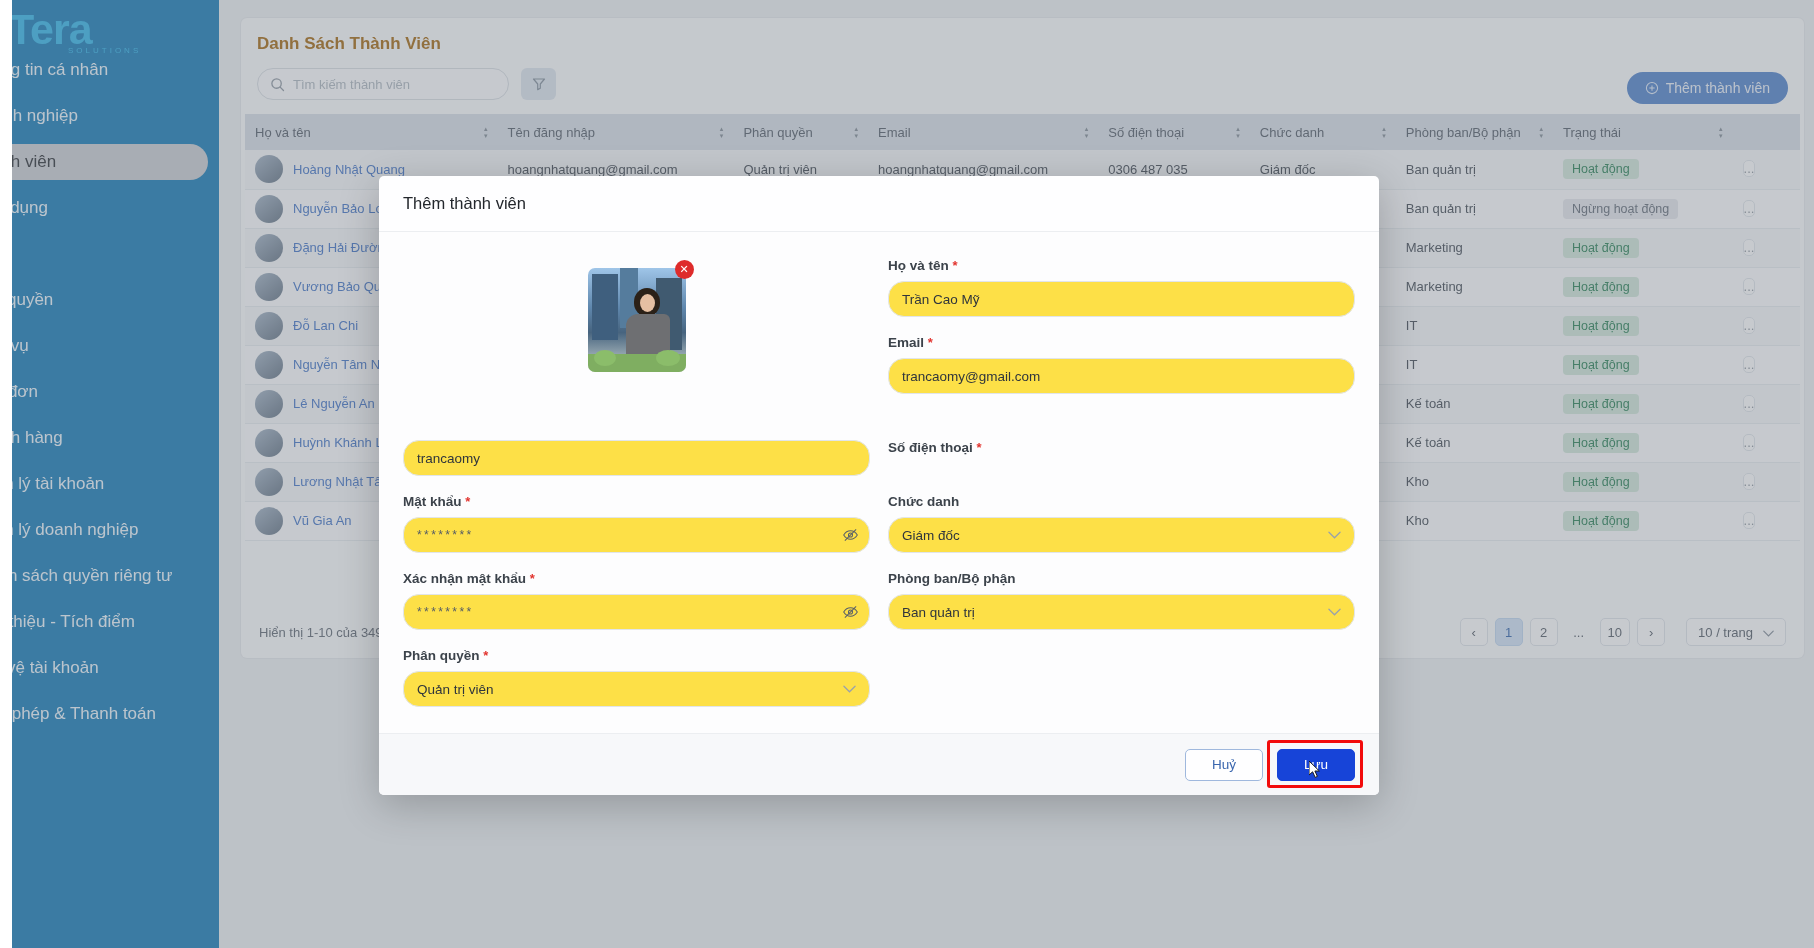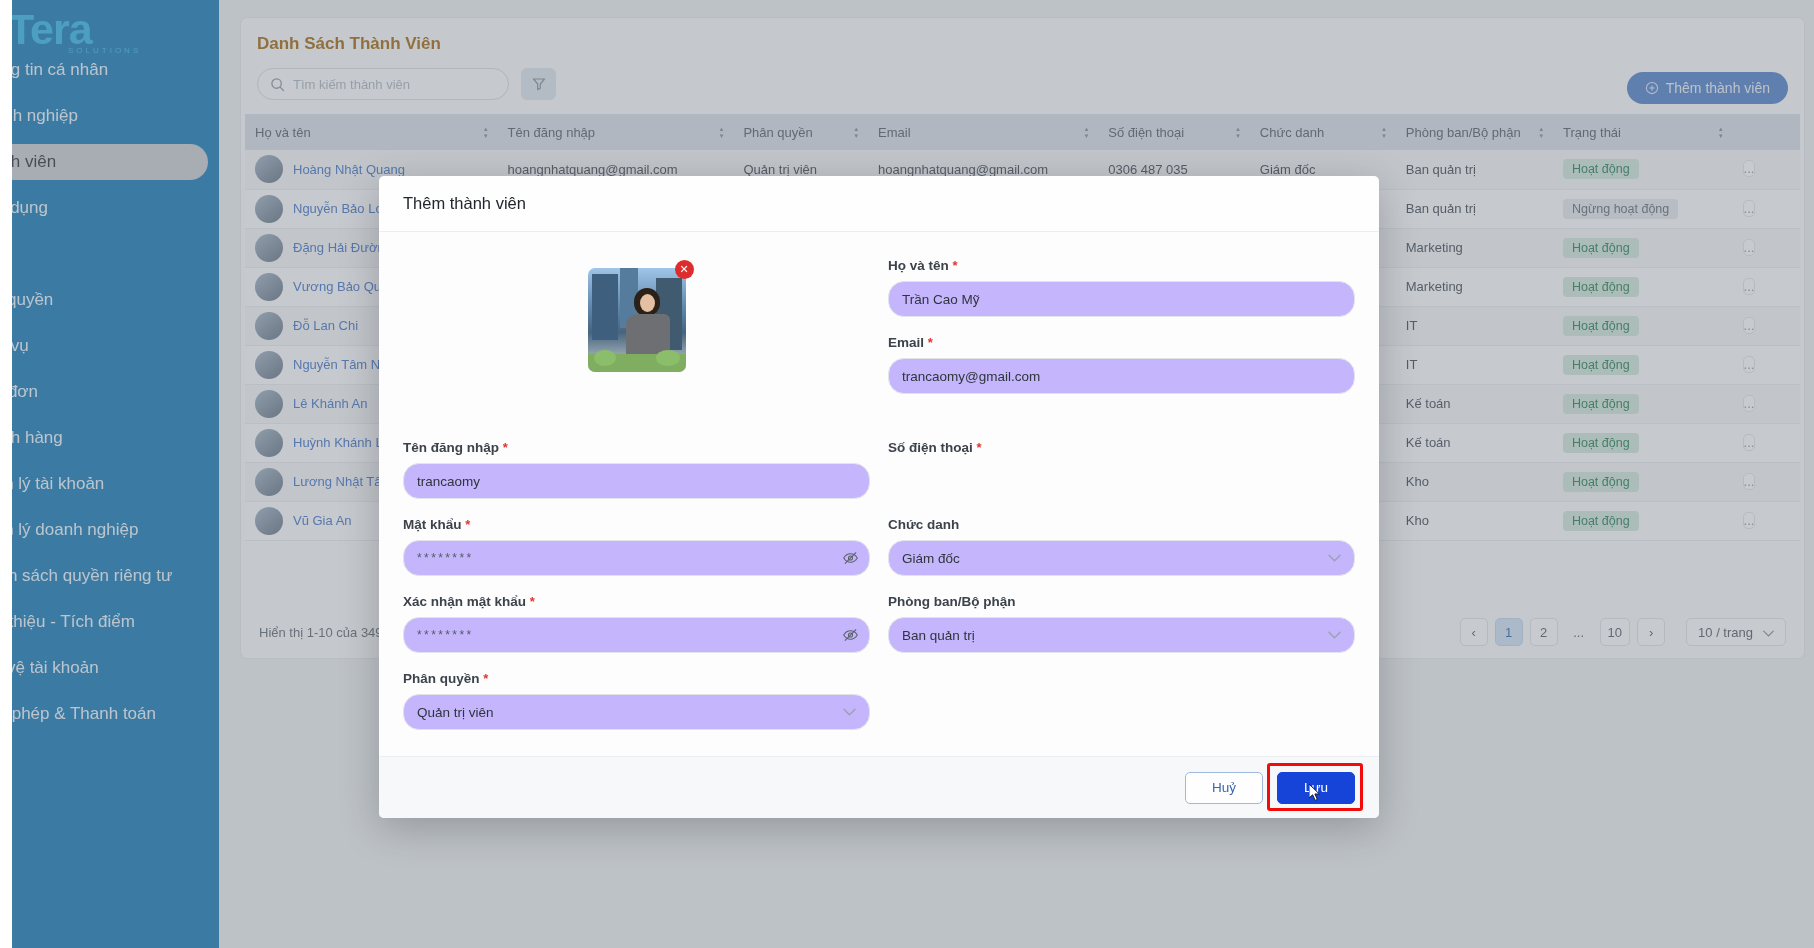--- a/index.html
+++ b/index.html
@@ -311,21 +311,21 @@
     margin-bottom: 8px;
     display: block;
     font-weight: bold;
   }
   .req { color: #e2342f; font-size: 13px; }
   .control {
     width: 100%;
     height: 36px;
     border: 1px solid #e1e5ea;
     border-radius: 16px;
-    background: #c4b5fd;
+    background: #fde047;
     padding: 0 13px;
     font-size: 13.5px;
     color: #2f353c;
     font-family: inherit;
     outline: none;
     display: flex; align-items: center;
     position: relative;
   }
   input.control { display: block; line-height: 34px; }
   .control.select { justify-content: space-between; cursor: pointer; }
@@ -598,21 +598,21 @@
                 <td></td>
                 <td></td>
                 <td>IT</td>
                 <td><span class="badge active">Hoạt động</span></td>
                 <td><span class="dots-btn">...</span></td>
               </tr>
               <tr>
                 <td>
                   <div class="name-cell">
                     <span class="avatar-sm"></span>
-                    <span class="name-link">Lê Khánh An</span>
+                    <span class="name-link">Lê Nguyễn An</span>
                   </div>
                 </td>
                 <td></td>
                 <td></td>
                 <td></td>
                 <td></td>
                 <td></td>
                 <td>Kế toán</td>
                 <td><span class="badge active">Hoạt động</span></td>
                 <td><span class="dots-btn">...</span></td>
@@ -728,24 +728,20 @@
         <div class="field">
           <label class="field-label">
             <span>Email</span>
             <span class="req">*</span>
           </label>
           <input class="control" type="text" value="trancaomy@gmail.com" style="">
         </div>
       </div>
 
       <div class="field col-left">
-        <label class="field-label">
-          <span>Tên đăng nhập</span>
-          <span class="req">*</span>
-        </label>
         <input class="control" type="text" value="trancaomy" style="">
       </div>
 
       <div class="field col-right">
         <label class="field-label">
           <span>Số điện thoại</span>
           <span class="req">*</span>
         </label>
       </div>
 

